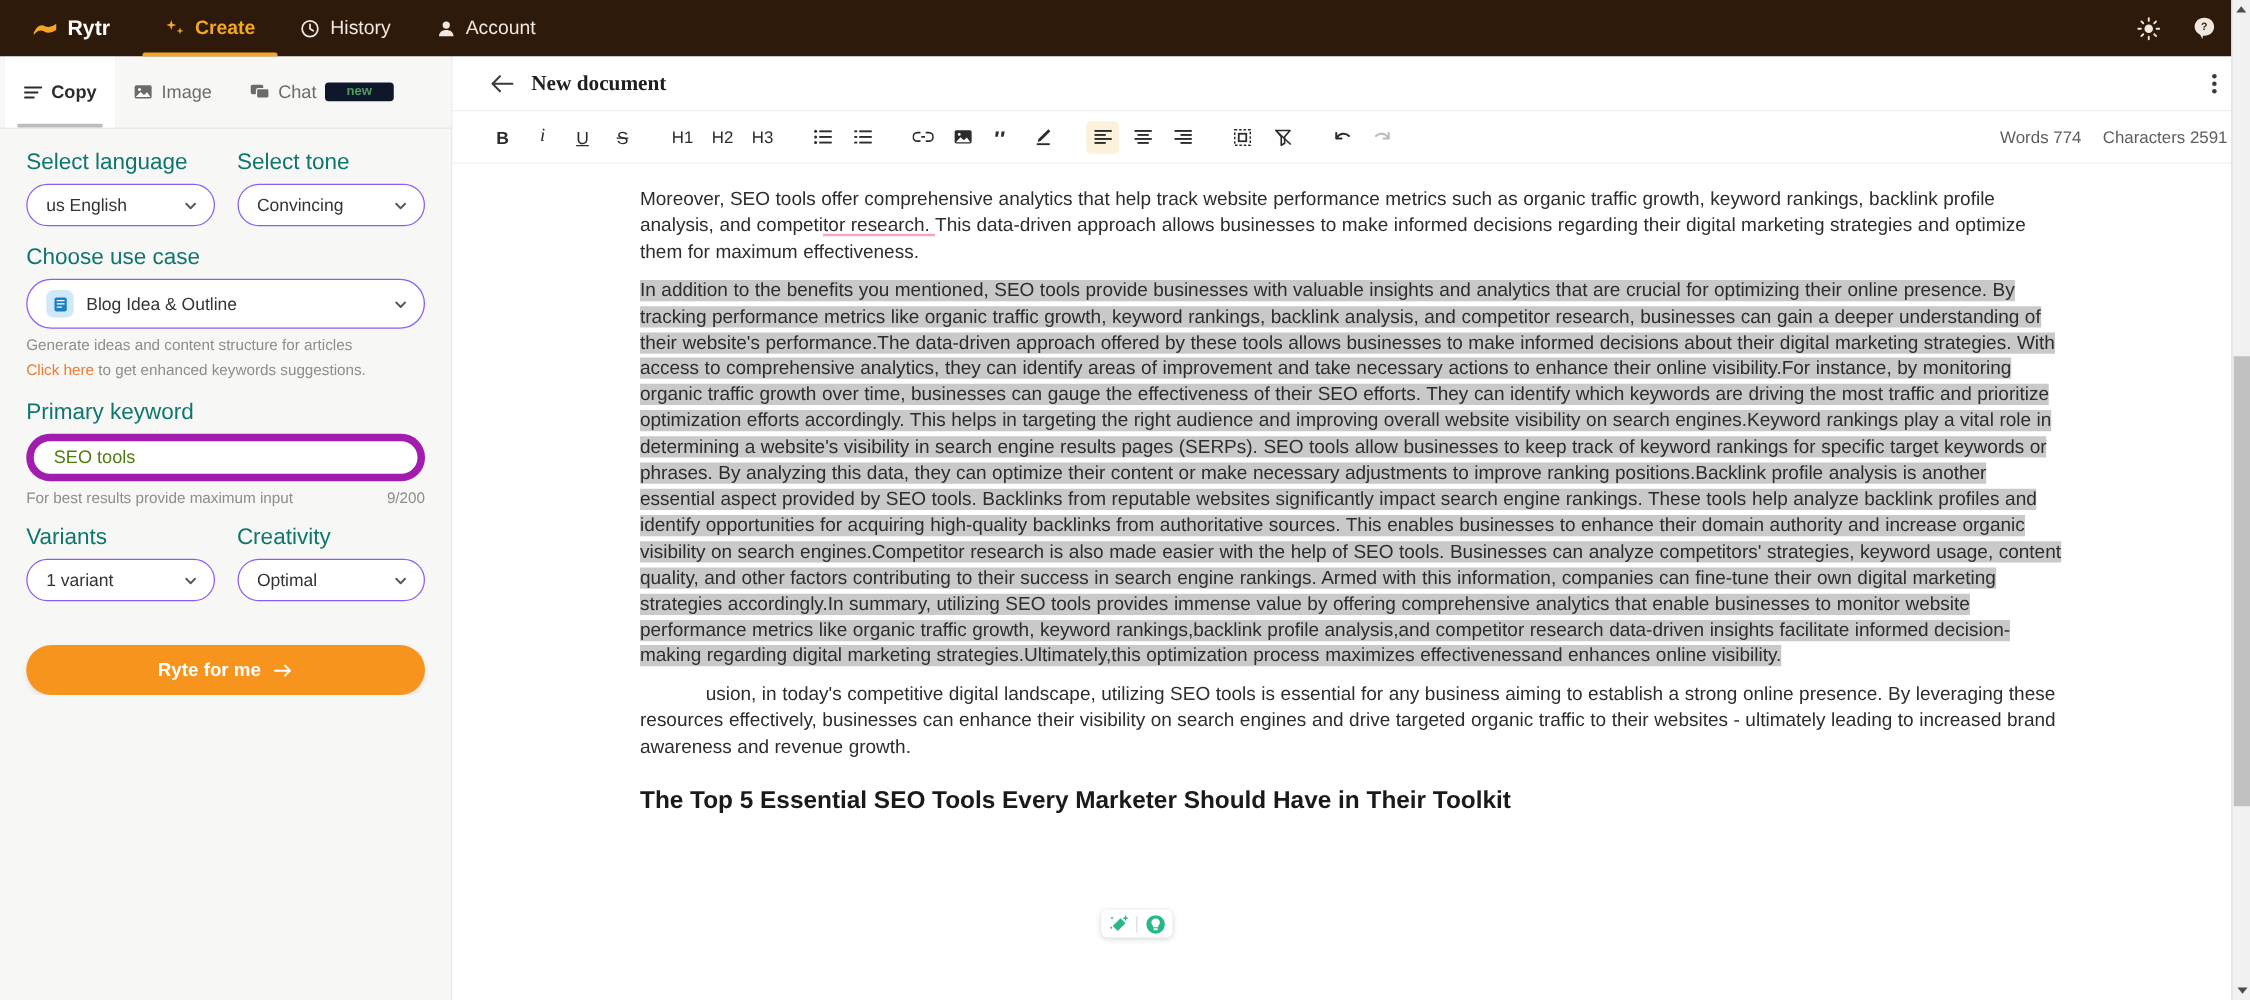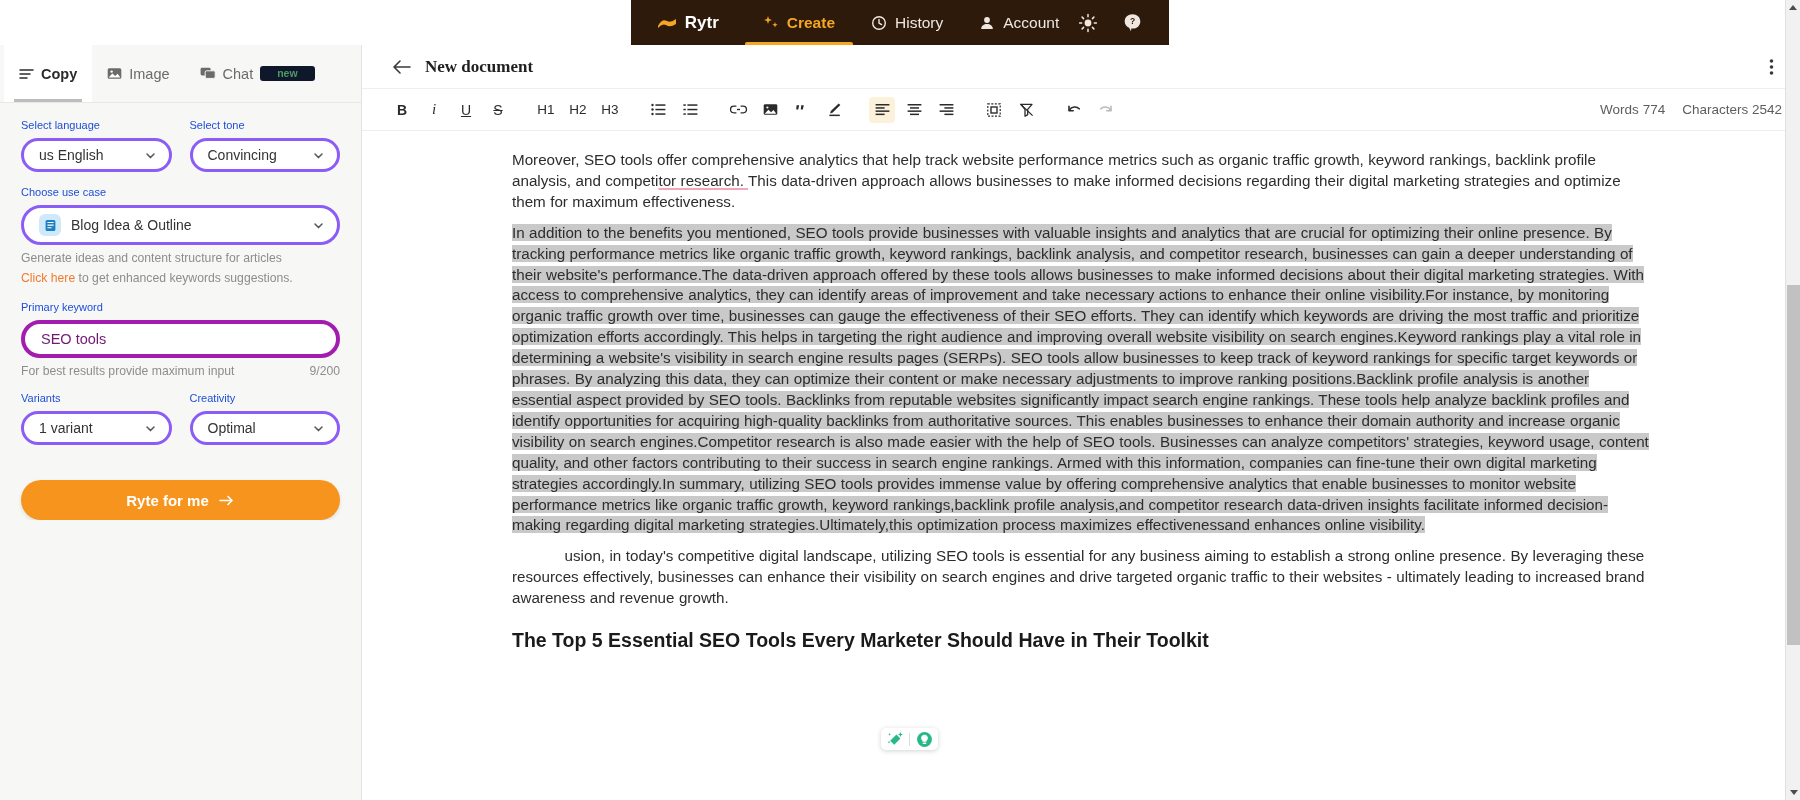--- a/index.html
+++ b/index.html
@@ -2,21 +2,21 @@
 <html><head>
 <meta charset="utf-8">
 <style>
   * { box-sizing: border-box; margin: 0; padding: 0; }
   html, body {
     width: 1800px; height: 800px;
     font-family: "Liberation Sans", sans-serif;
     background: #ffffff;
     overflow: hidden;
   }
-  .app { position: relative; width: 1800px; height: 800px; display: flex; flex-direction: column; align-items: center; }
+  .app { position: relative; width: 1800px; height: 800px; display: flex; flex-direction: column; }
 
   
   .topnav {
     height: 45px; background: #2e1a0b; flex: 0 0 45px;
     display: flex; align-items: stretch; padding-left: 12px;
     position: relative; z-index: 30;
   }
   .nav-item {
     display: flex; align-items: center; gap: 8px;
     padding: 0 18px; color: #efe7e0; font-size: 15.5px; cursor: pointer;
@@ -54,40 +54,40 @@
   }
   .badge-new {
     background: #0f172a; color: #4f9a62; font-size: 10.5px; font-weight: bold;
     border-radius: 3px; padding: 2px 17px; line-height: 1;
   }
 
   .side-form { padding: 16px 21px 0 21px; overflow: hidden; }
   .row2 { display: flex; gap: 18px; }
   .fgroup { margin-bottom: 14px; }
   .fgroup.half { flex: 1; min-width: 0; }
-  .flabel { font-size: 11px; color: #1d4ed8; margin-bottom: 7px; }
+  .flabel { font-size: 18px; color: #0f766e; margin-bottom: 7px; }
   .select {
-    height: 34px; background: #fff; border: 3px solid #8b5cf6; border-radius: 18px;
+    height: 34px; background: #fff; border: 1px solid #8b5cf6; border-radius: 18px;
     display: flex; align-items: center; padding: 0 12px 0 15px; font-size: 14px;
     color: #333; cursor: pointer; position: relative;
   }
   .select .val { flex: 1; overflow: hidden; white-space: nowrap; text-overflow: ellipsis; }
   .chev { width: 13px; height: 13px; flex: 0 0 13px; opacity: .85; }
   .select.big { height: 40px; border-radius: 21px; }
   .uc-ic {
     width: 22px; height: 22px; border-radius: 6px; background: #cfe9fb;
     display: flex; align-items: center; justify-content: center; margin-right: 10px; flex: 0 0 22px;
   }
   .hint { font-size: 12.2px; color: #8d8d8d; margin-top: 6px; }
   .hint-link { color: #f07a30; cursor: pointer; }
   .hint-row { display: flex; justify-content: space-between; margin-top: 6px; }
   .hint-row .cnt { font-size: 12.2px; color: #8d8d8d; }
   .input {
-    height: 38px; background: #fff; border: 4px solid #a21caf; border-radius: 20px;
-    display: flex; align-items: center; padding: 0 16px; font-size: 14.5px; color: #701a75;
+    height: 38px; background: #fff; border: 6px solid #a21caf; border-radius: 20px;
+    display: flex; align-items: center; padding: 0 16px; font-size: 14.5px; color: #4d7c0f;
   }
   .cta {
     margin: 21px 0 0 0; height: 40px; border-radius: 21px; background: #f7941d; color: #fff;
     border: none; width: 100%; font-size: 15px; font-weight: bold; cursor: pointer;
     display: flex; align-items: center; justify-content: center; gap: 10px;
     font-family: "Liberation Sans", sans-serif;
     box-shadow: 0 2px 4px rgba(0,0,0,.10);
   }
 
   
@@ -542,21 +542,21 @@
           </span>
         </div>
 
         <div class="counts">
           <span>
             <span>Words</span>
             <span>774</span>
           </span>
           <span>
             <span>Characters</span>
-            <span>2542</span>
+            <span>2591</span>
           </span>
         </div>
       </div>
 
       <div class="doc-scroll">
         <div class="page">
 
           <div class="ptext para" style="margin-top:-11px;">
             <span>Moreover, SEO tools offer comprehensive analytics that help track website performance metrics such as organic traffic growth,</span>
             <span>keyword rankings, backlink profile analysis, and competi</span><span class="sq">tor research. </span><span>This data-driven approach allows businesses to make</span>

